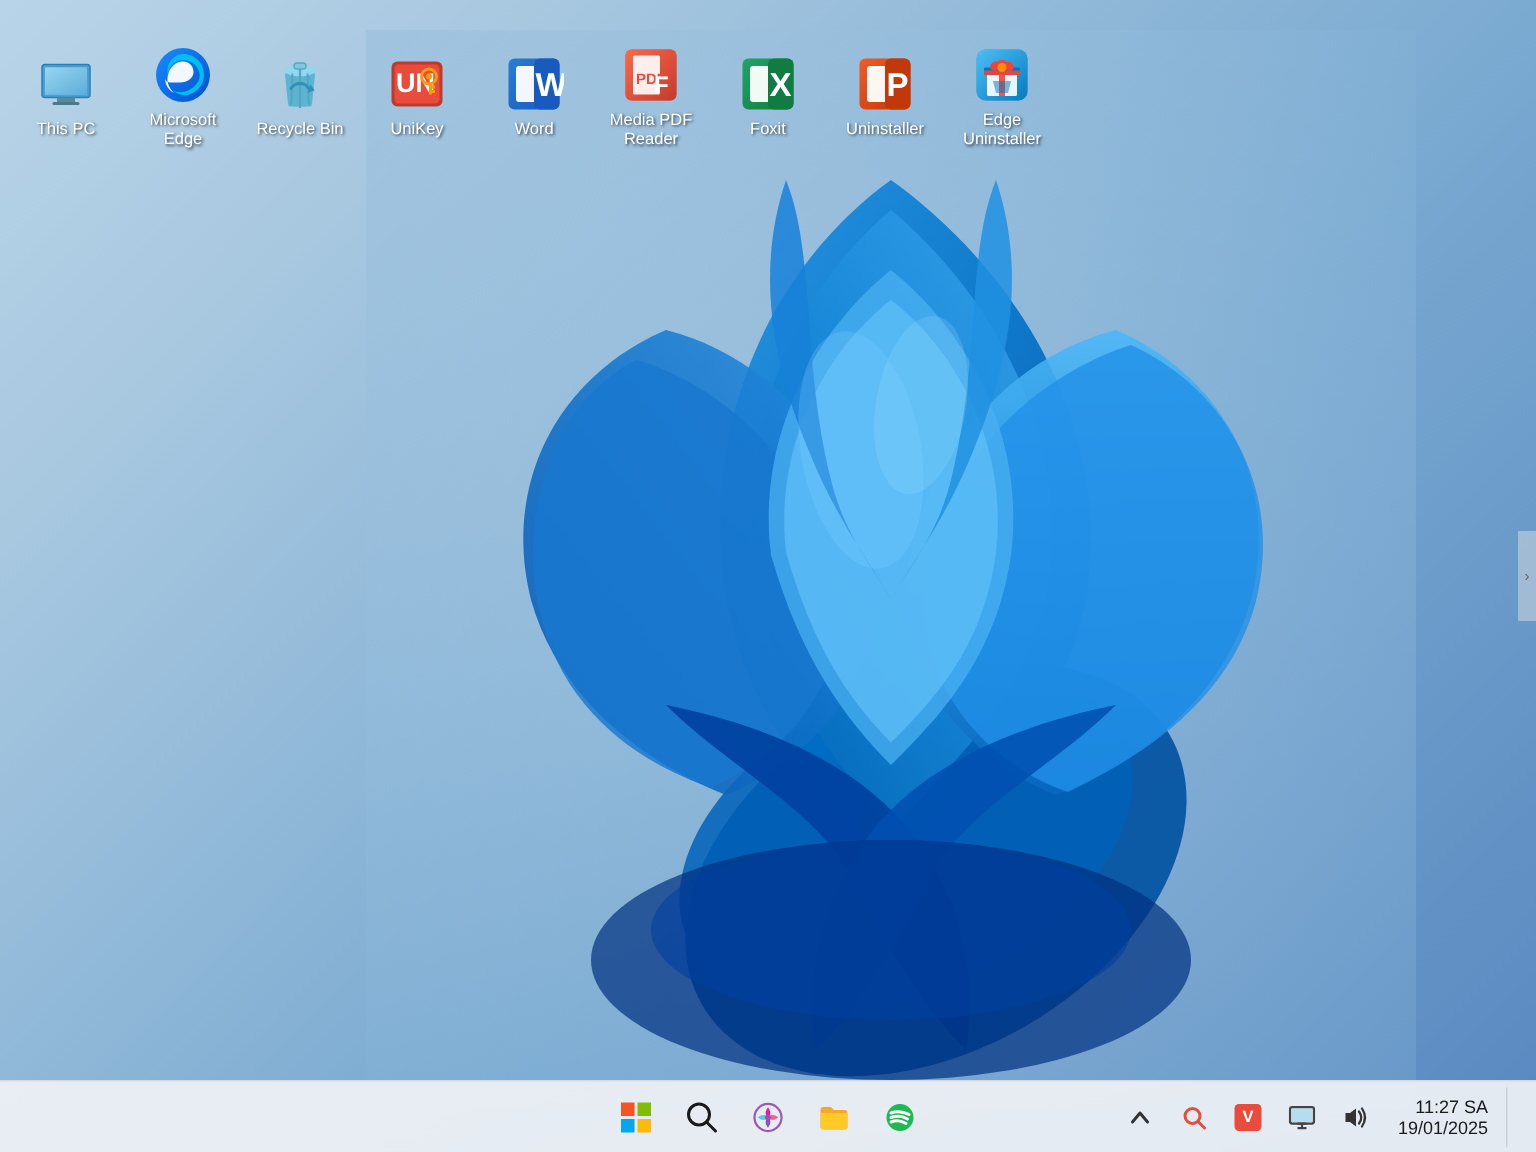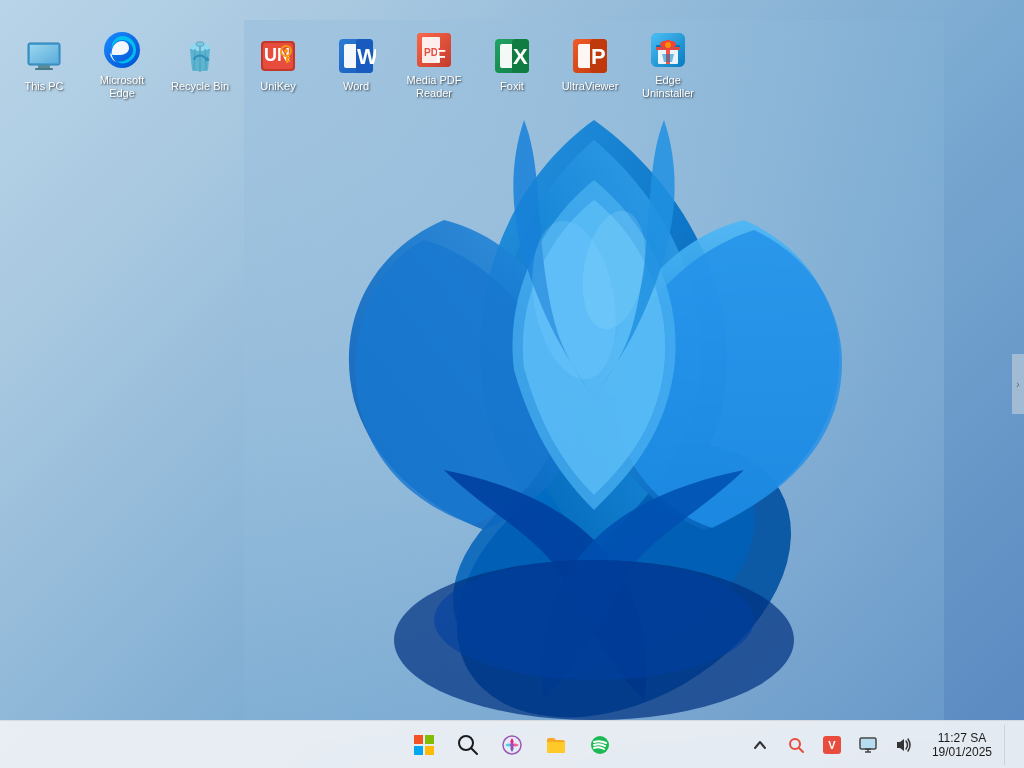--- a/index.html
+++ b/index.html
@@ -130,21 +130,21 @@
 
     #system-tray {
       display: flex;
       align-items: center;
       gap: 4px;
     }
 
     #clock {
       display: flex;
       flex-direction: column;
-      align-items: center;
+      align-items: flex-end;
       font-size: 12px;
       color: #1a1a1a;
       cursor: pointer;
       padding: 2px 6px;
       border-radius: 4px;
     }
 
     .tray-icon {
       width: 32px;
       height: 32px;
@@ -389,21 +389,21 @@
                 <stop offset="0%" stop-color="#f05a28"></stop>
                 <stop offset="100%" stop-color="#c0390a"></stop>
               </linearGradient>
             </defs>
             <rect x="3" y="3" width="34" height="34" rx="4" fill="url(#ppt-grad)"></rect>
             <rect x="8" y="8" width="18" height="24" rx="2" fill="white" opacity="0.95"></rect>
             <rect x="20" y="3" width="17" height="34" rx="4" fill="#c0390a"></rect>
             <text x="21" y="28" font-size="22" font-weight="bold" fill="white" font-family="Arial">P</text>
           </svg>
         </div>
-        <span class="icon-label">UltraViewer</span>
+        <span class="icon-label">Uninstaller</span>
       </div>
     </div>
 
     <div class="icon-row">
       <div class="desktop-icon">
         <div class="icon-img">
           <svg width="40" height="40" viewBox="0 0 40 40" xmlns="http://www.w3.org/2000/svg">
             <rect x="3" y="3" width="34" height="34" rx="6" fill="#3498db"></rect>
             <rect x="3" y="3" width="34" height="34" rx="6" fill="url(#hibit-grad)" opacity="0.9"></rect>
             <defs>

